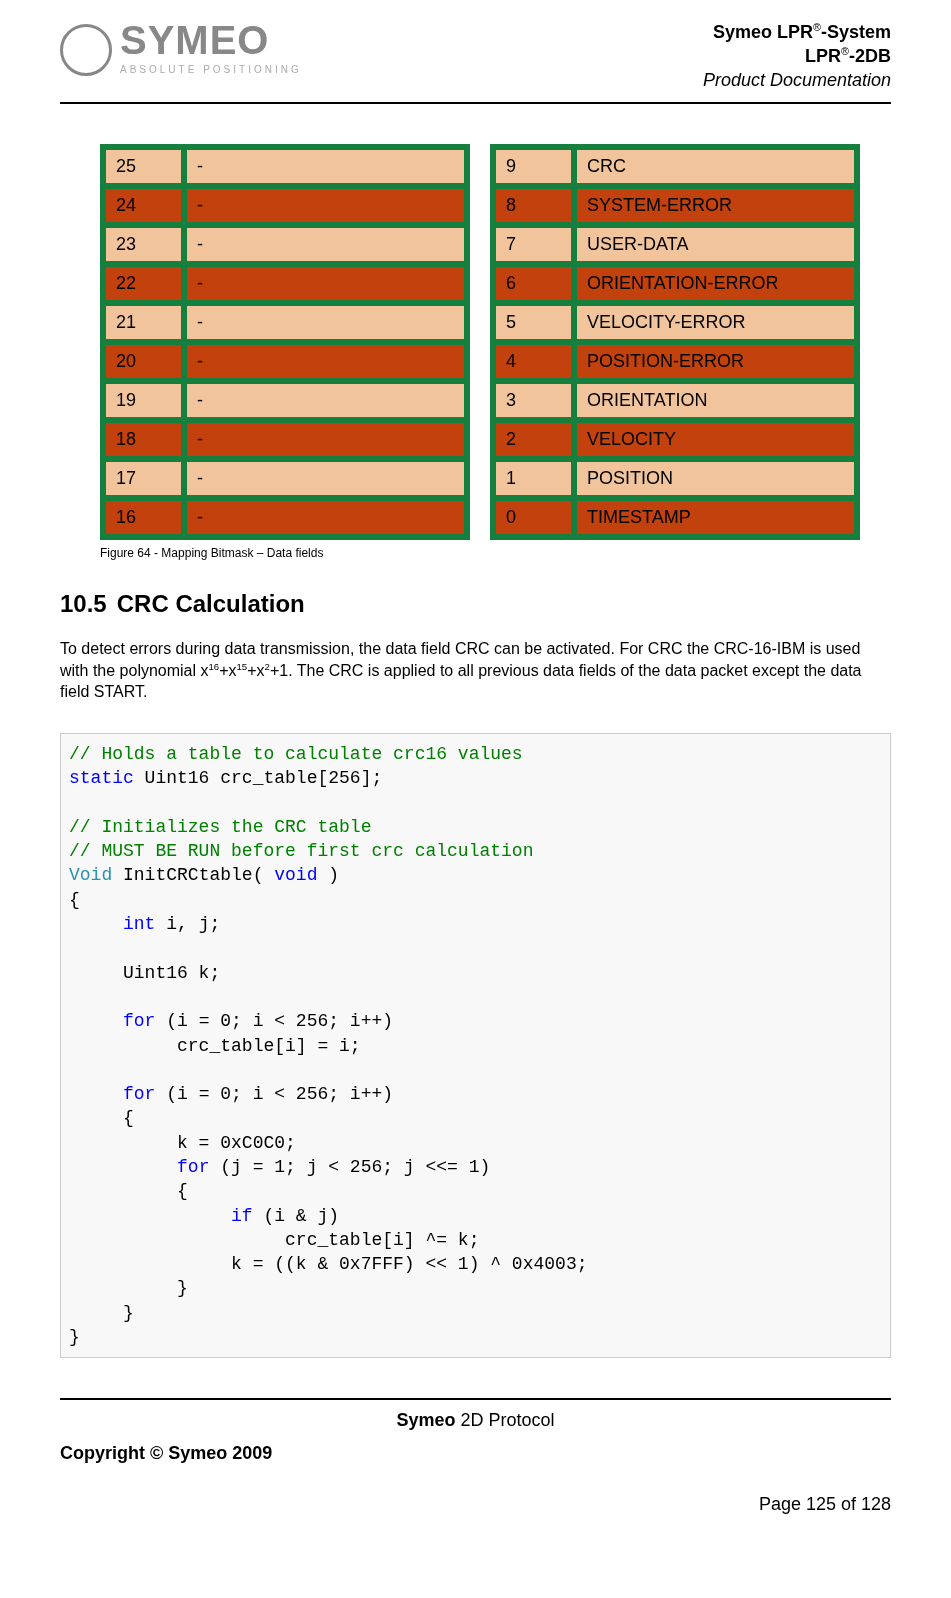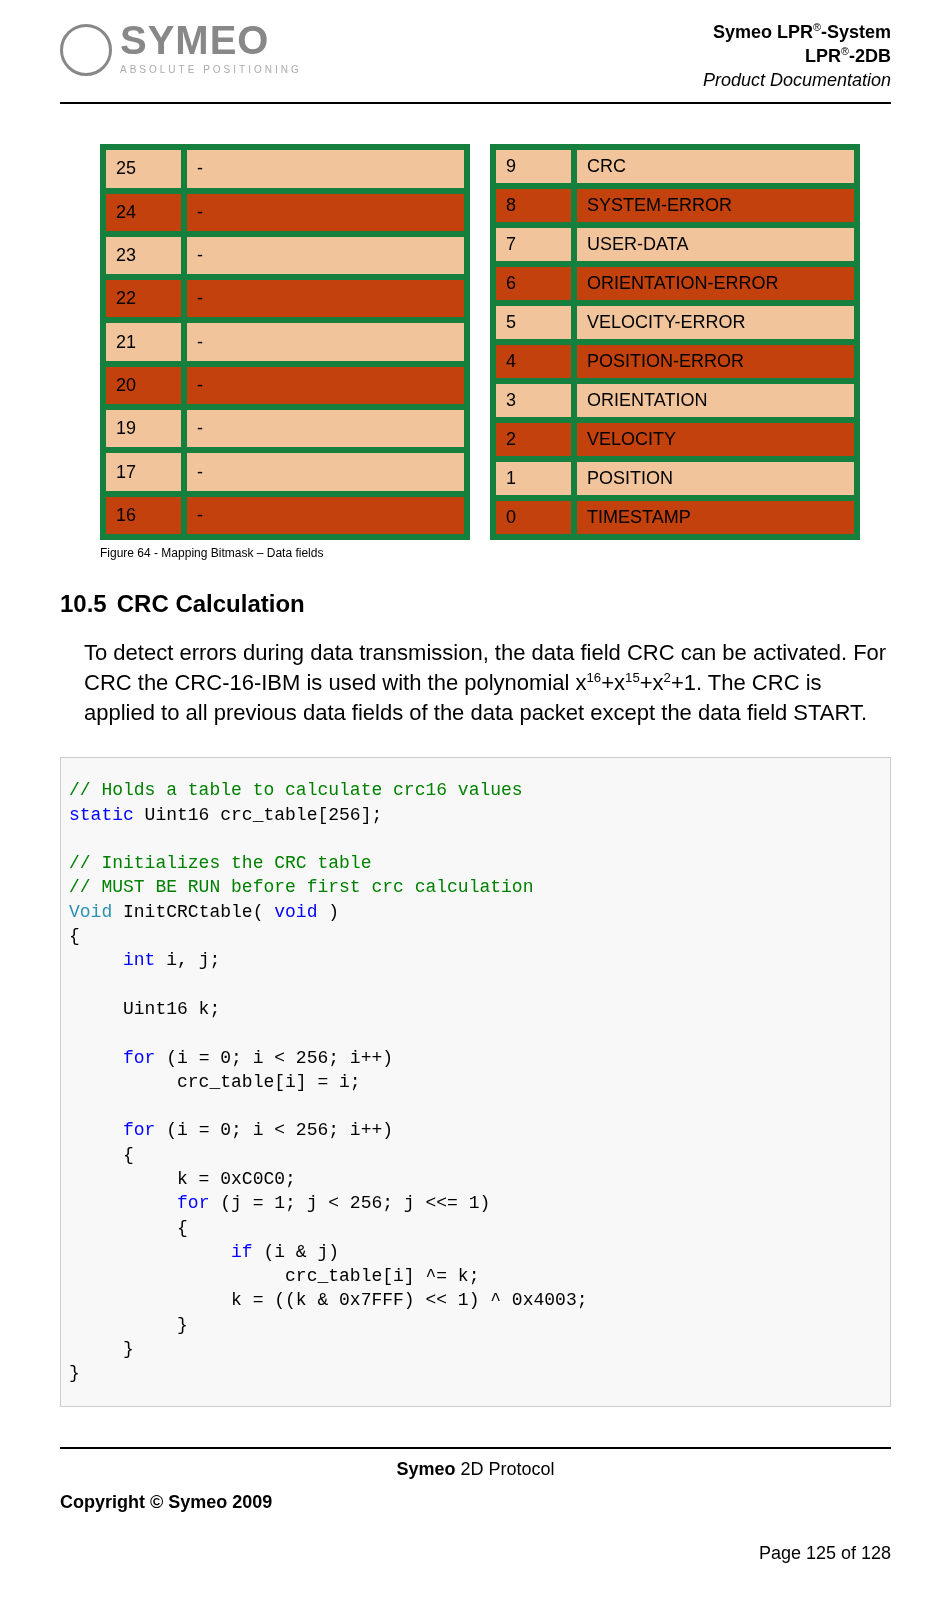--- a/index.html
+++ b/index.html
@@ -71,35 +71,34 @@
       font-size: 12px;
       margin: 6px 0 30px 40px;
     }
     h2 {
       font-size: 24px;
       font-weight: bold;
       margin: 30px 0 20px 0;
     }
     .section-num { margin-right: 10px; }
     .body-text {
-      font-size: 22px;
+      font-size: 16px;
       line-height: 1.35;
       margin-bottom: 30px;
-      margin-left: 24px;
     }
     .example-label {
       font-size: 18px;
       margin-bottom: 2px;
     }
     .code-block {
       background: #f8f8f8;
       border: 1px solid #ccc;
       border-left: 1px solid #ccc;
       border-right: 1px solid #ccc;
-      padding: 20px 8px;
+      padding: 8px 8px;
       font-family: "Courier New", monospace;
       font-size: 18px;
       line-height: 1.35;
       white-space: pre;
       margin-bottom: 40px;
     }
     .c-comment { color: #008000; }
     .c-keyword { color: #0000ff; }
     .c-type { color: #2b91af; }
     .footer-hr {
@@ -177,20 +176,24 @@
             <td>-</td>
           </tr>
           <tr class="light">
             <td class="num">20</td>
             <td>-</td>
           </tr>
           <tr class="dark">
             <td class="num">19</td>
             <td>-</td>
           </tr>
+          <tr class="light">
+            <td class="num">18</td>
+            <td>-</td>
+          </tr>
           <tr class="dark">
             <td class="num">17</td>
             <td>-</td>
           </tr>
           <tr class="light">
             <td class="num">16</td>
             <td>-</td>
           </tr>
         </tbody>
     </table>

